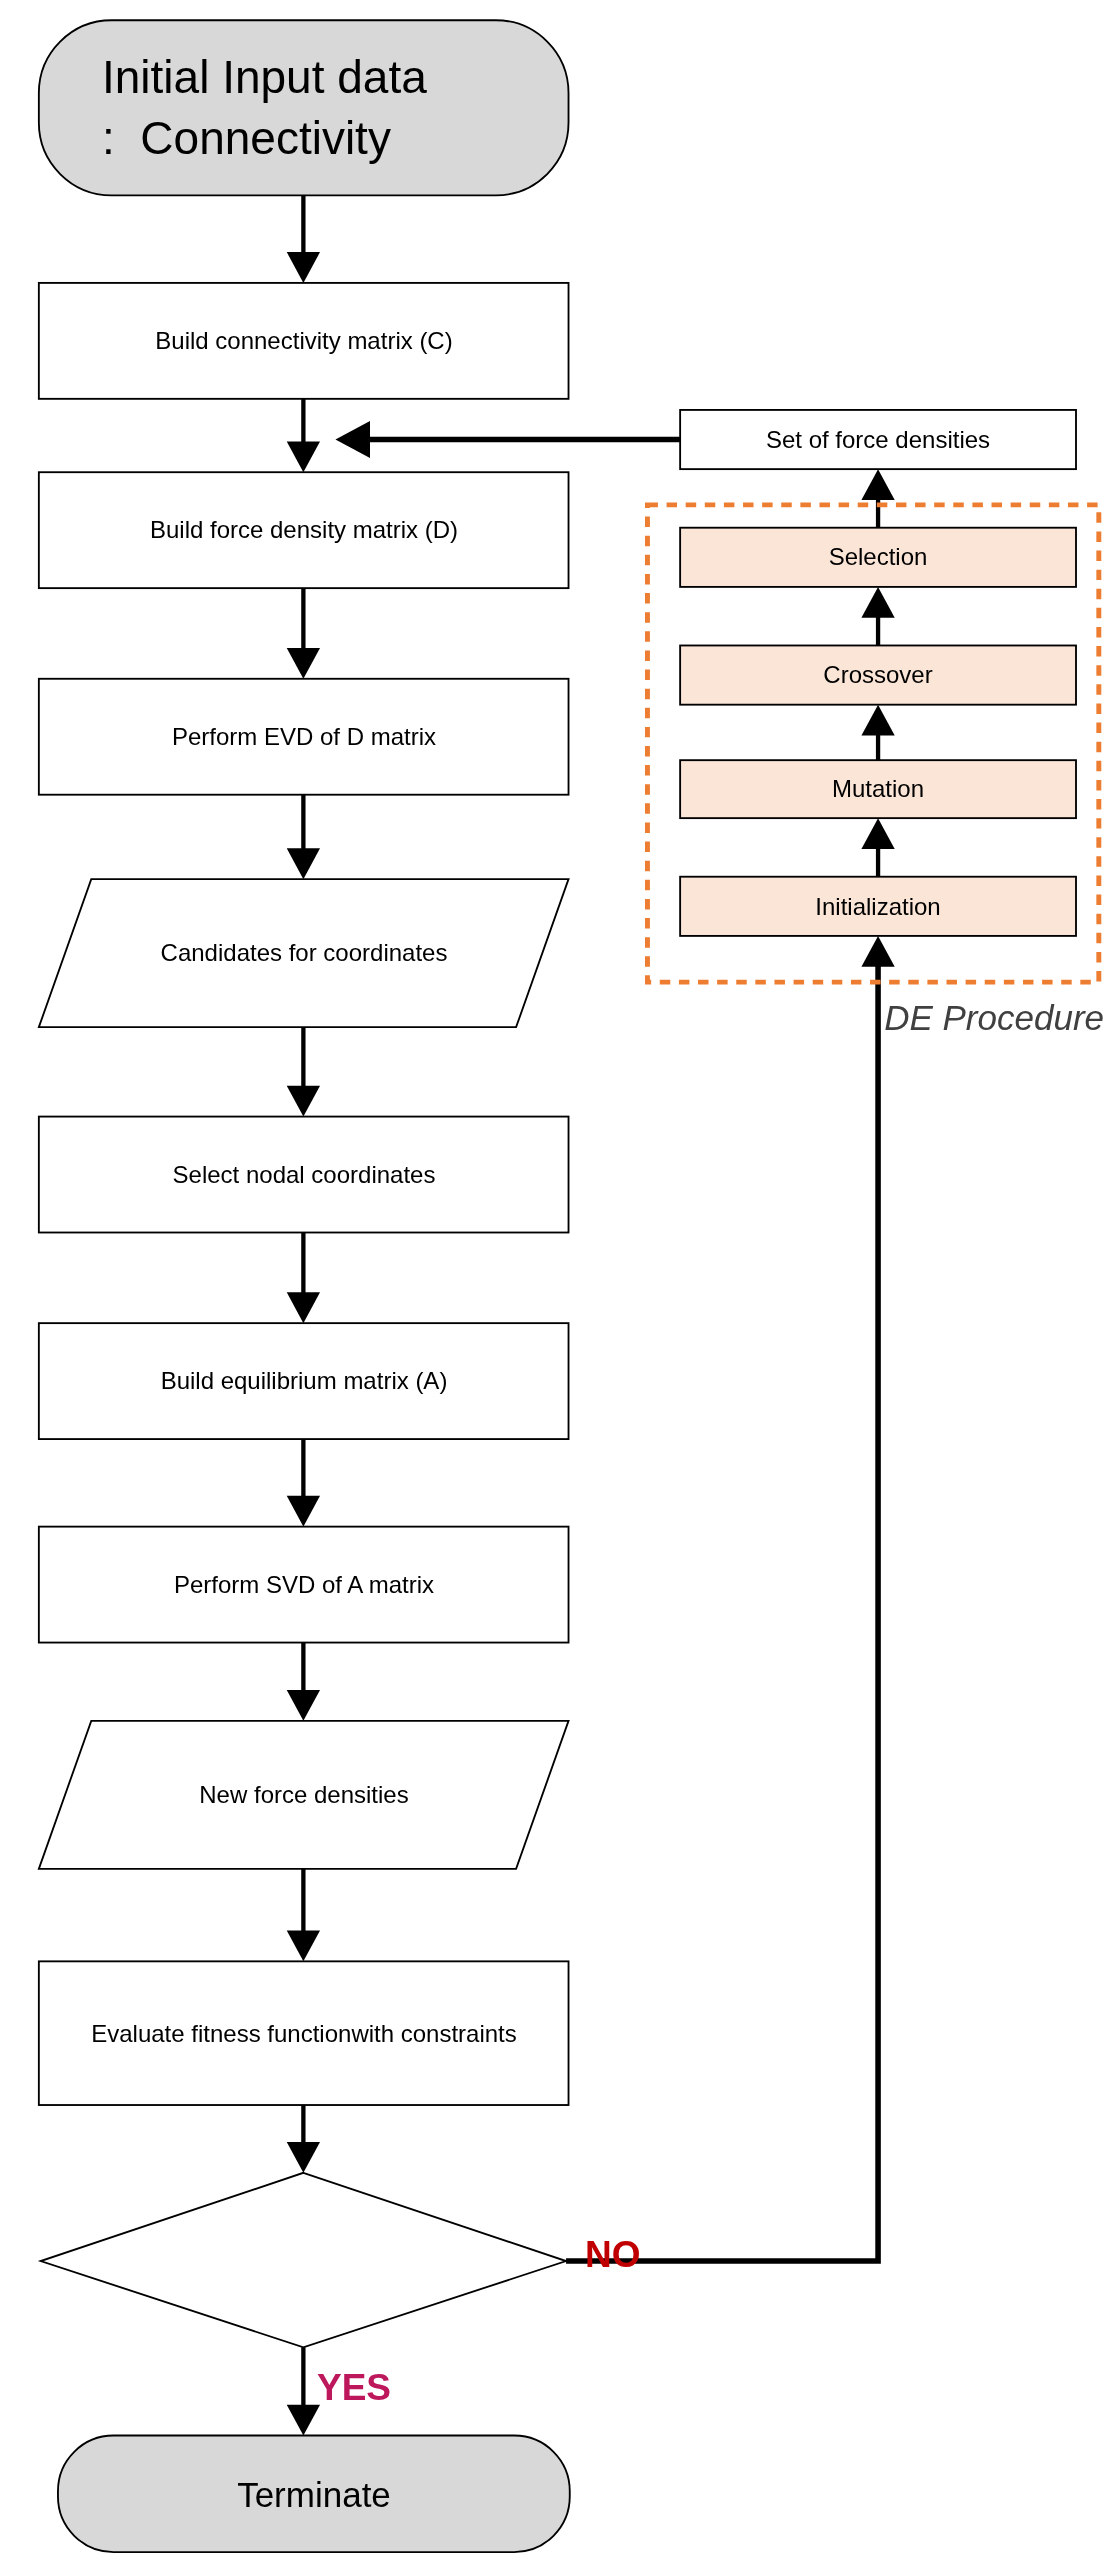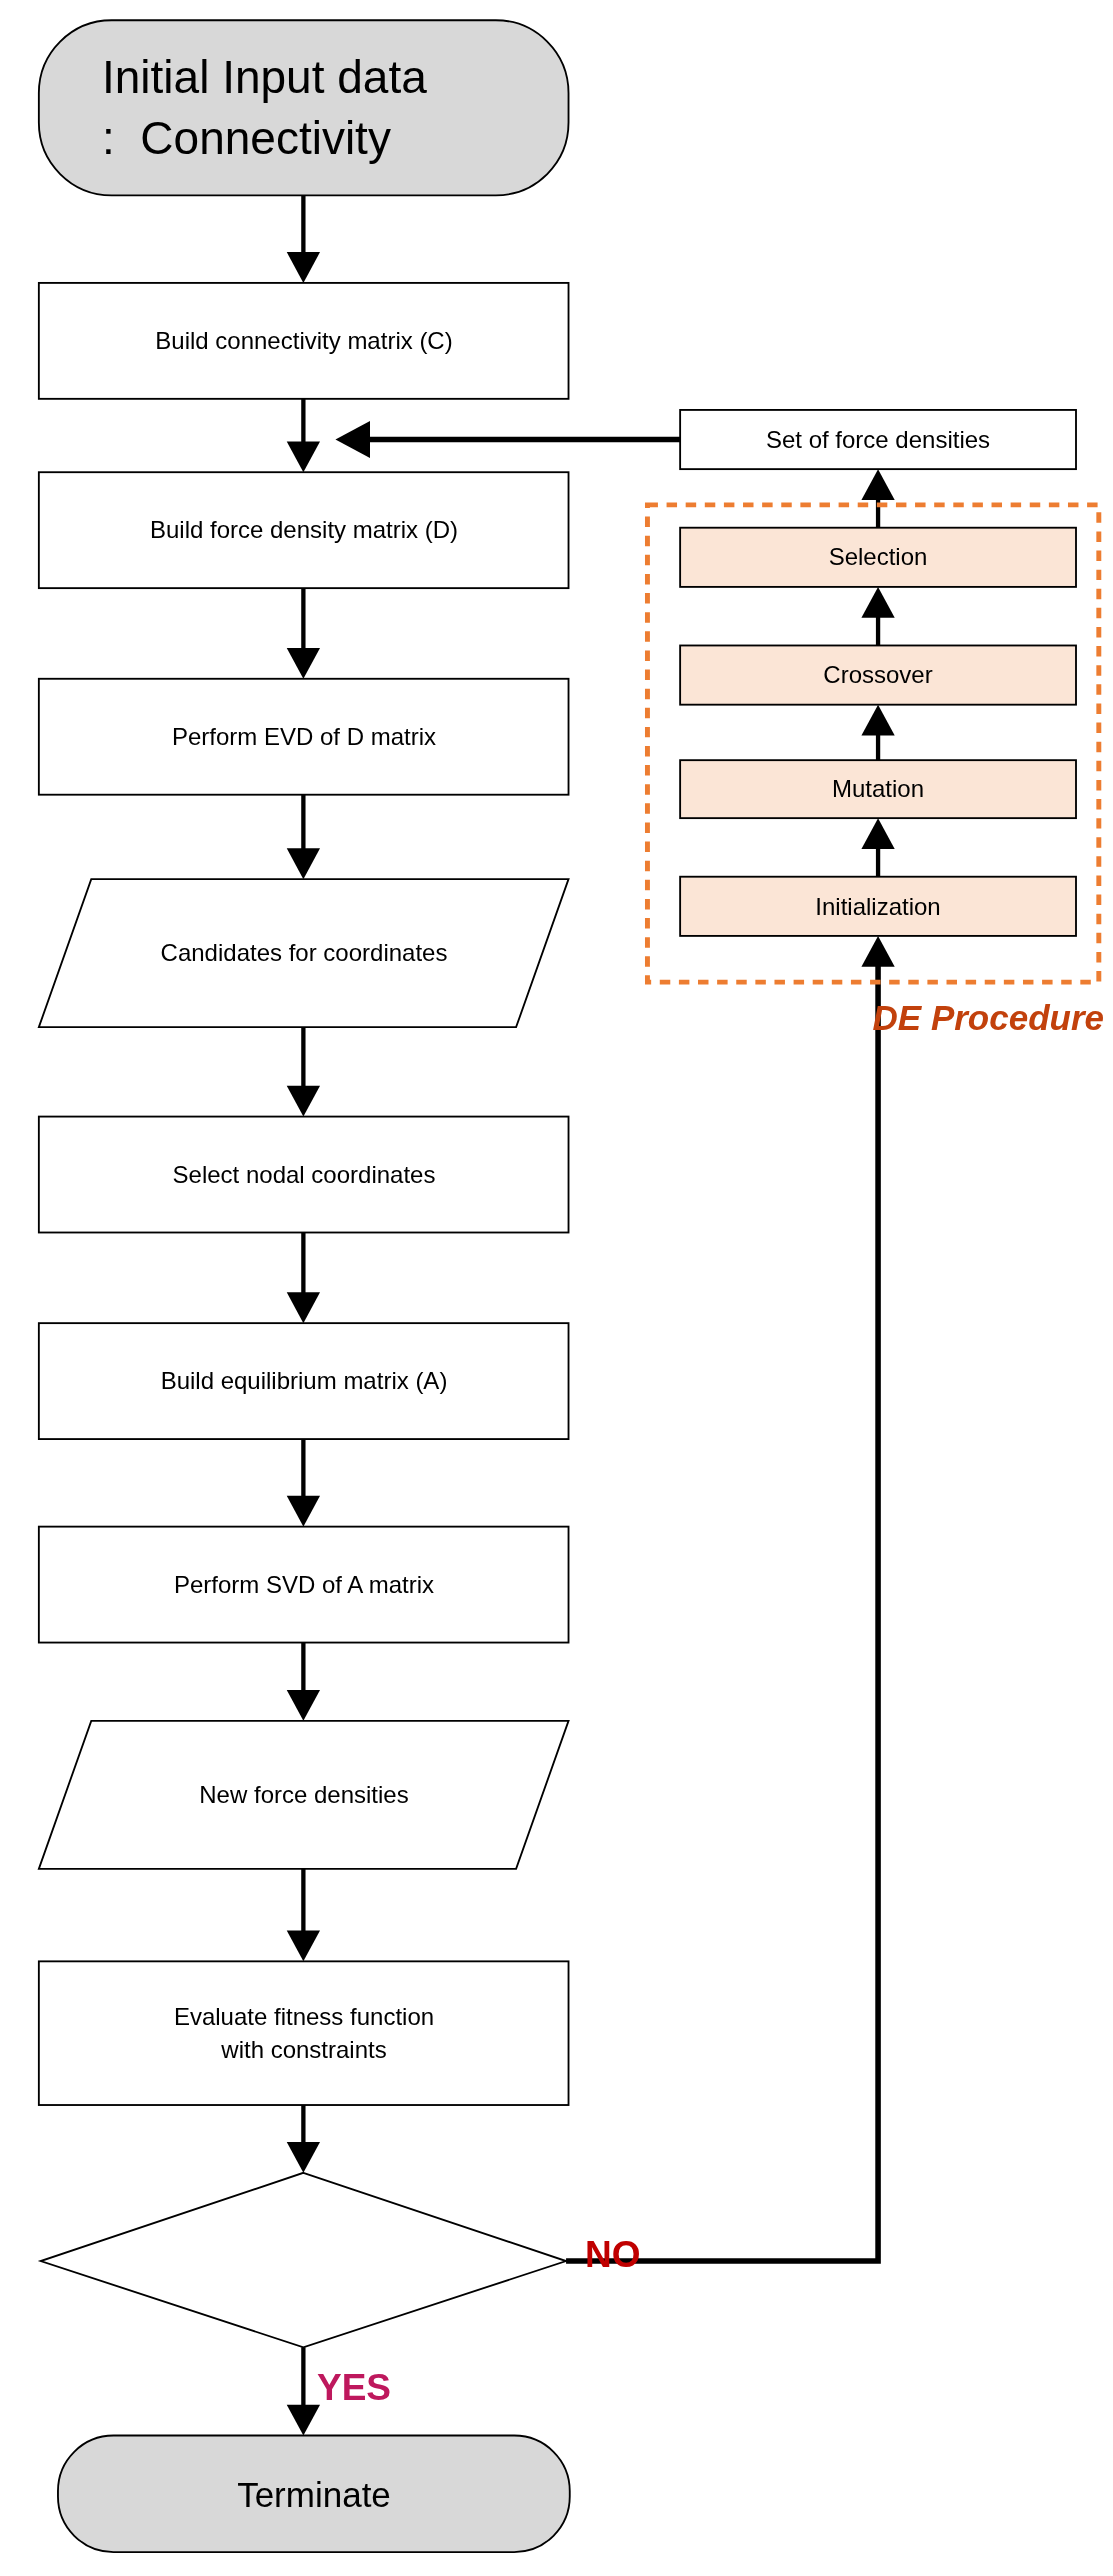--- a/index.html
+++ b/index.html
@@ -27,34 +27,34 @@
   .lbl.start{
     flex-direction:column;
     align-items:flex-start;
     justify-content:center;
     padding-left:63px;
     box-sizing:border-box;
     text-align:left;
     font-size:46px;
     line-height:1.32;
   }
-  .lbl.twoline{flex-direction:column;line-height:1.36;border-radius:8px;}
+  .lbl.twoline{flex-direction:row;line-height:1.36;border-radius:8px;}
   .lbl.decision{font-size:38px;}
   .branch{
     position:absolute;
     font-weight:bold;
     font-size:37px;
     display:flex;align-items:center;
   }
   .branch.no{color:#c00000;}
   .branch.yes{color:#be185d;}
   .de-label{
     position:absolute;
-    color:#c2410c;
-    font-weight:bold;
+    color:#404040;
+    font-weight:normal;
     font-style:italic;
     font-size:35px;
     display:flex;align-items:center;justify-content:flex-end;
     text-align:right;
   }
 </style>
 </head>
 <body>
 
 <div id="canvas">

